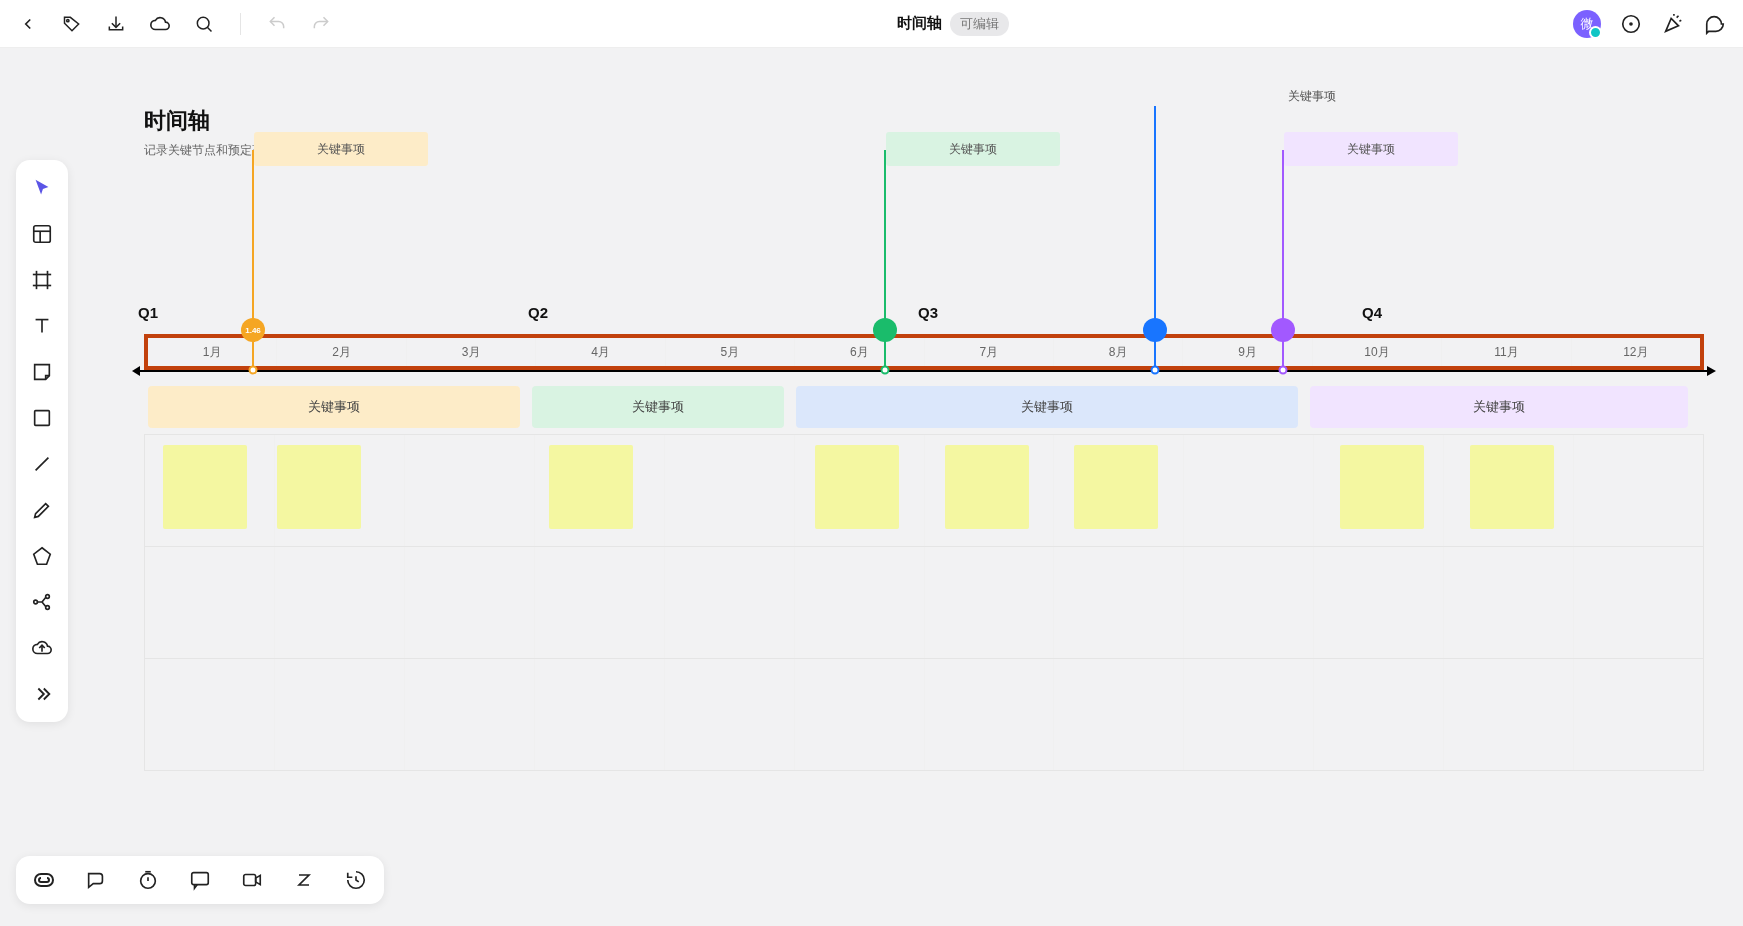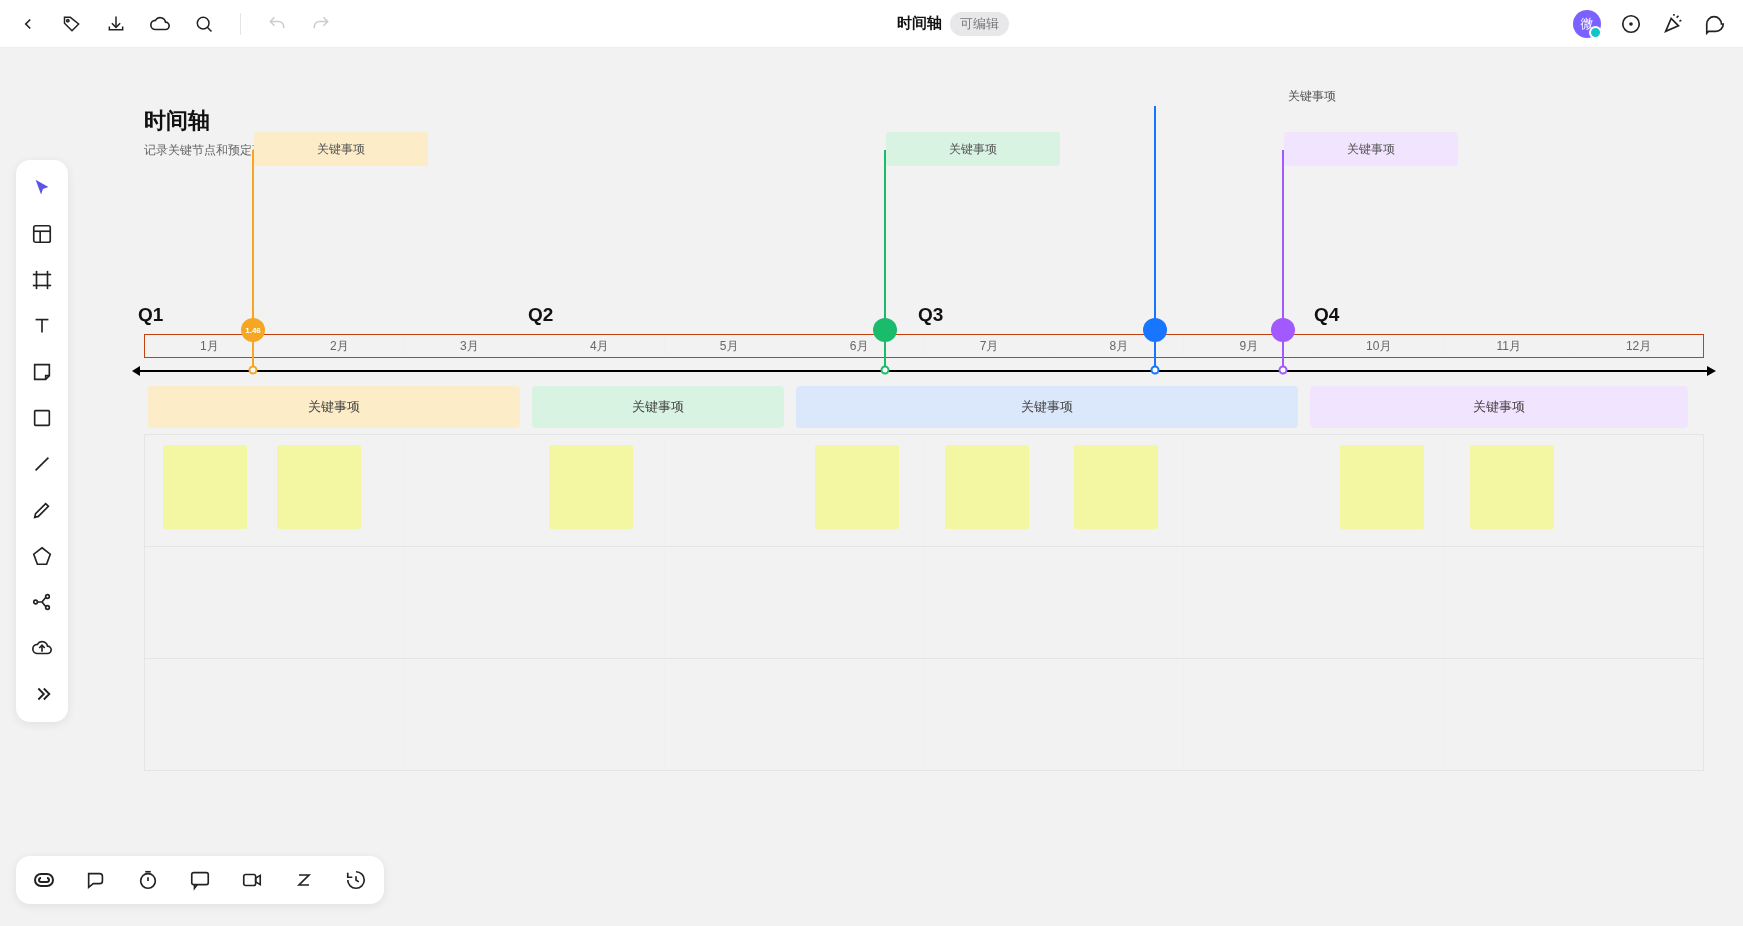--- a/index.html
+++ b/index.html
@@ -47,24 +47,24 @@
 
   .title-block { position: absolute; top: 58px; left: 144px; }
   .title-block .main { font-size: 22px; font-weight: 700; color: #111; }
   .title-block .sub  { font-size: 12px; color: #666; margin-top: 6px; }
 
   
   .timeline-wrap {
     position: absolute; left: 144px; top: 246px; width: 1560px;
   }
   .quarters { position: relative; height: 40px; }
-  .quarter-lbl { position: absolute; top: 10px; font-size: 19px; font-weight: 700; color: #111; transform: translateX(-6px); }
+  .quarter-lbl { position: absolute; top: 10px; font-size: 15px; font-weight: 700; color: #111; transform: translateX(-6px); }
 
   .month-row {
-    position: relative; height: 24px; border: 1px solid #c2410c; display: flex;
+    position: relative; height: 36px; border: 4px solid #c2410c; display: flex;
   }
   .month-cell { flex: 1; border-right: 1px solid #f0f0f0; display: flex; align-items: center; justify-content: center; font-size: 12px; color: #666; }
   .month-cell:last-child { border-right: none; }
 
   .axis {
     position: absolute; left: -10px; right: -10px; top: 76px; height: 2px; background: #000;
   }
   .axis::before, .axis::after {
     content: ''; position: absolute; top: 50%; width: 0; height: 0; border-top: 5px solid transparent; border-bottom: 5px solid transparent;
   }
@@ -315,21 +315,21 @@
     <div class="main">时间轴</div>
     <div class="sub">记录关键节点和预定事件的时间顺序</div>
   </div>
 
   <div class="timeline-wrap">
 
     <div class="quarters">
       <span class="quarter-lbl" style="left:0">Q1</span>
       <span class="quarter-lbl" style="left:390px">Q2</span>
       <span class="quarter-lbl" style="left:780px">Q3</span>
-      <span class="quarter-lbl" style="left:1176px">Q4</span>
+      <span class="quarter-lbl" style="left:1224px">Q4</span>
     </div>
 
     <div class="month-row">
       <div class="month-cell">1月</div>
       <div class="month-cell">2月</div>
       <div class="month-cell">3月</div>
       <div class="month-cell">4月</div>
       <div class="month-cell">5月</div>
       <div class="month-cell">6月</div>
       <div class="month-cell">7月</div>

